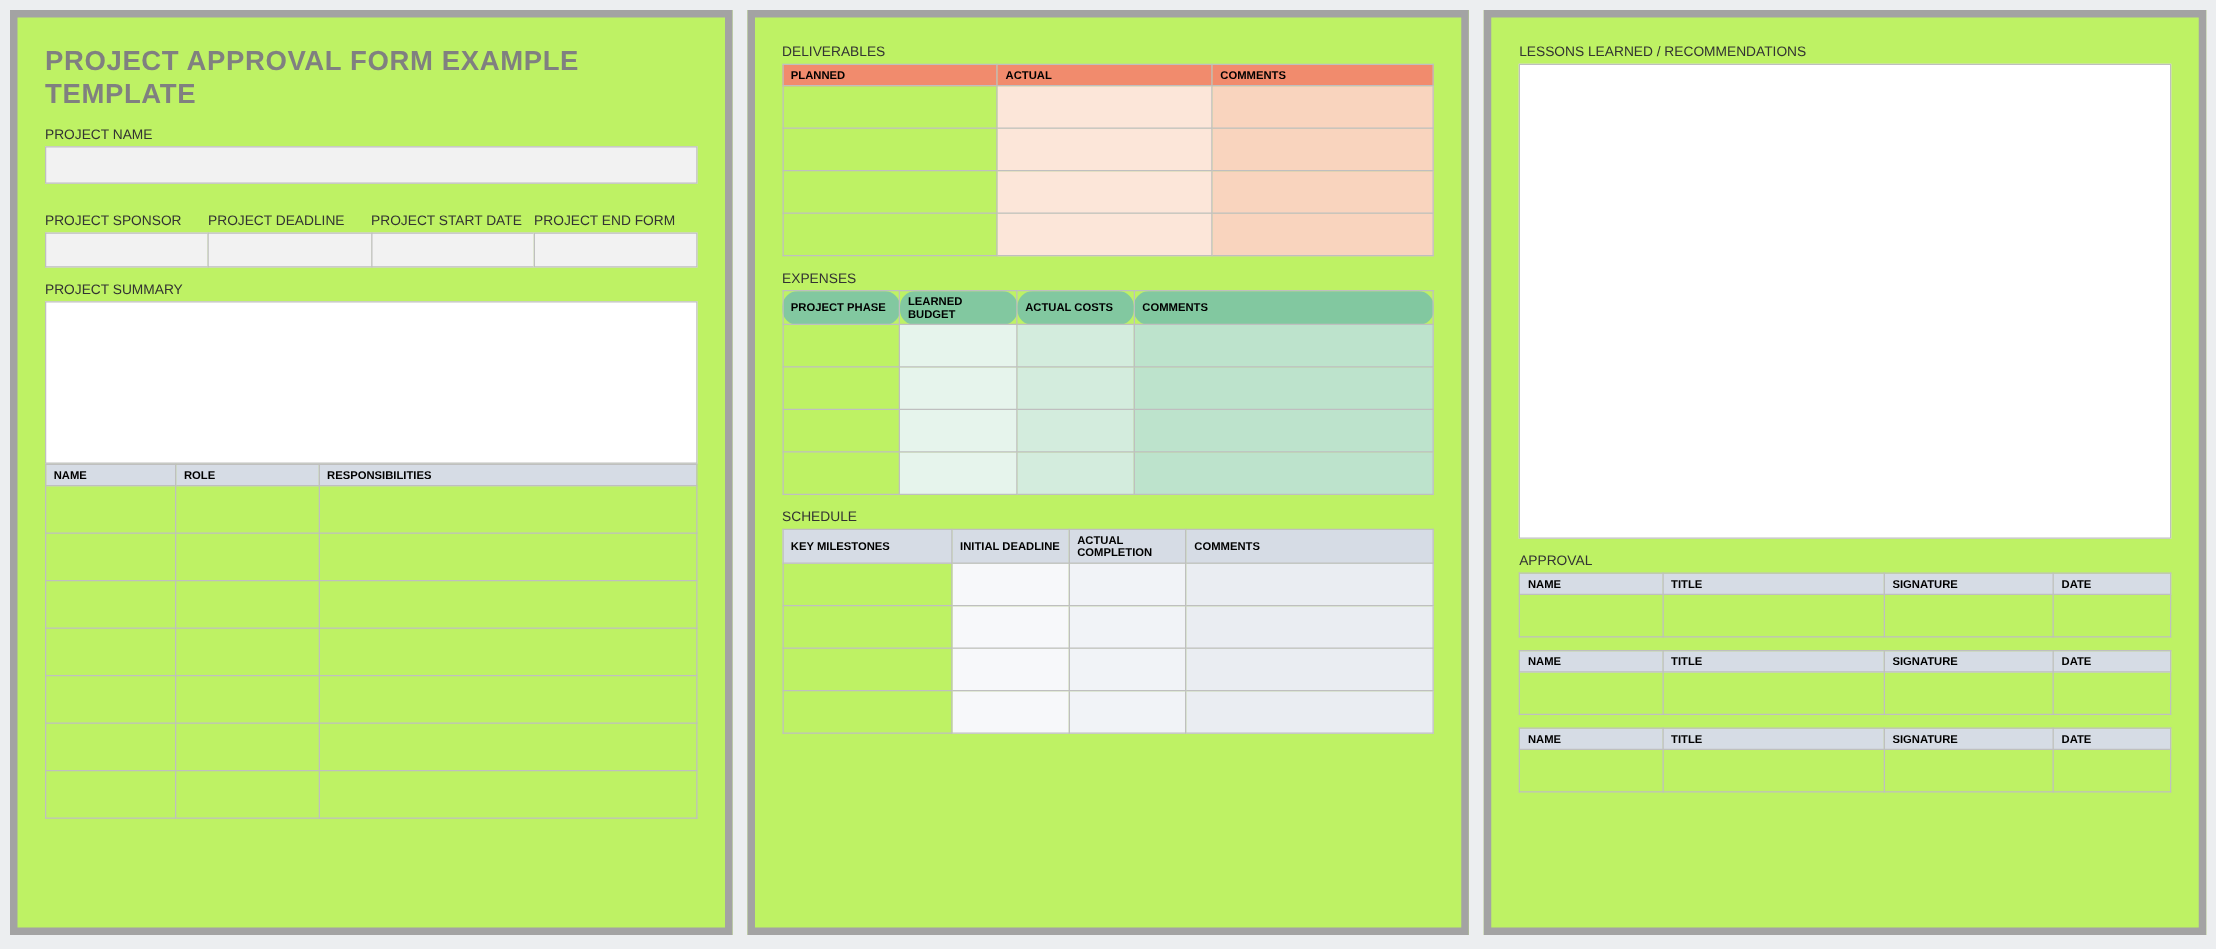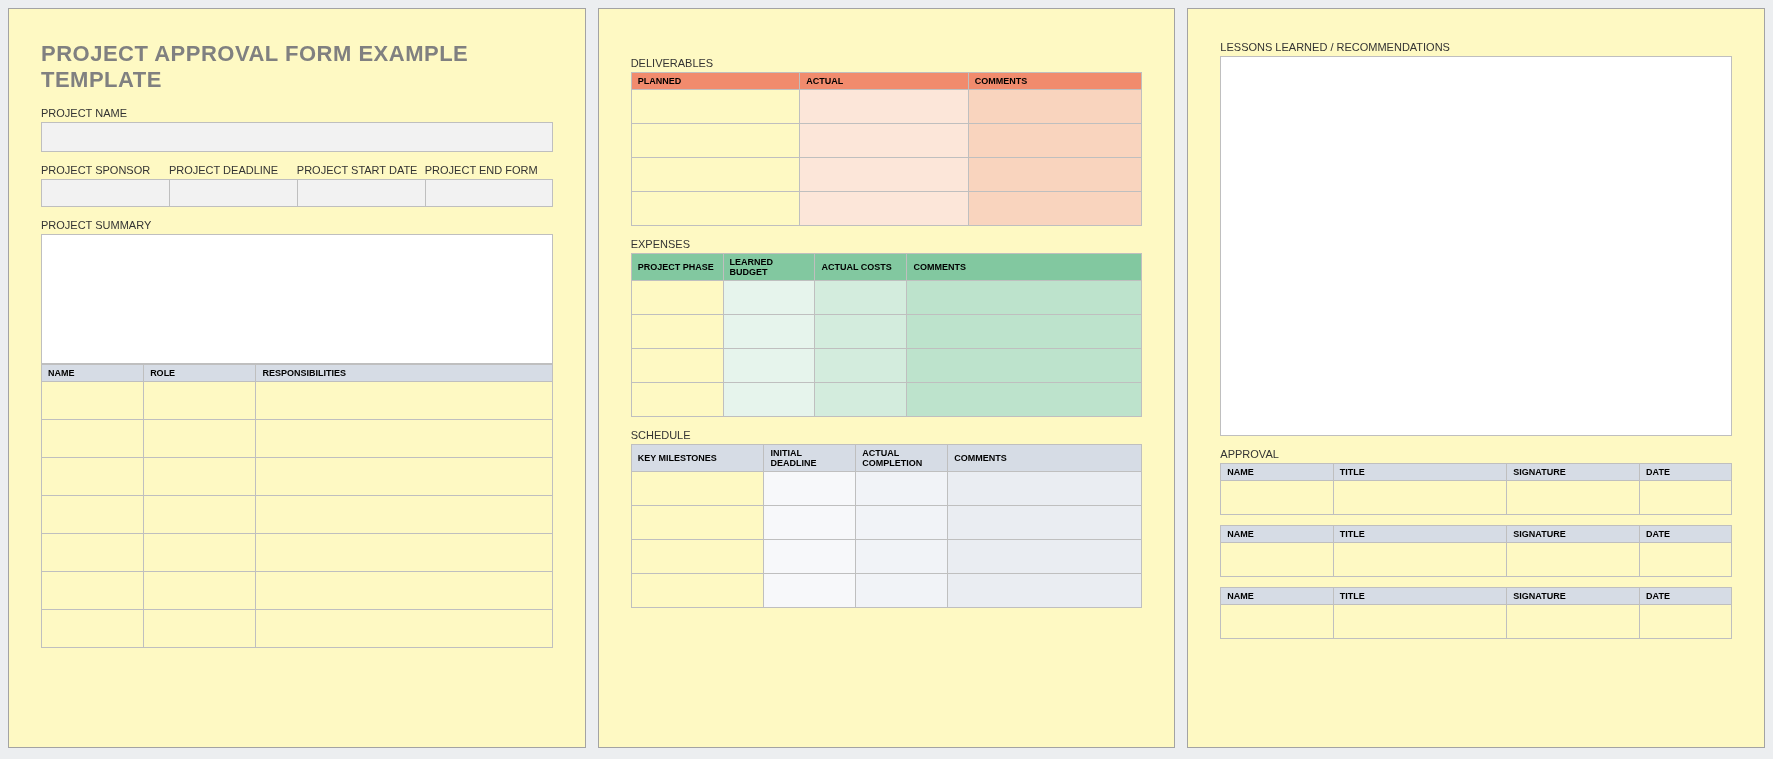--- a/index.html
+++ b/index.html
@@ -5,25 +5,25 @@
   * { box-sizing: border-box; margin: 0; padding: 0; }
   body {
     background: #eceef0;
     font-family: Arial, Helvetica, sans-serif;
     padding: 8px;
     display: flex;
     gap: 12px;
     align-items: flex-start;
   }
   .page {
-    background: #fef9c3;
-    border: 1px solid #a3a3a3;
+    background: #bef264;
+    border: 6px solid #a3a3a3;
     width: 33%;
     min-height: 740px;
-    padding: 32px;
+    padding: 22px;
     position: relative;
   }
   .main-title {
     font-family: "Century Gothic", "Segoe UI", Arial, sans-serif;
     font-size: 22px;
     font-weight: bold;
     color: #808080;
     letter-spacing: 0.5px;
     margin-bottom: 14px;
   }
@@ -36,21 +36,21 @@
   }
   .box-single {
     width: 100%;
     border: 1px solid #bfbfbf;
     background: #f2f2f2;
     height: 30px;
   }
   .box-tall { height: 130px; background: #fff; }
   .row4 {
     display: flex;
-    margin-top: 12px;
+    margin-top: 24px;
   }
   .row4 .cell4 { flex: 1; }
   .row4 .cell4 .section-label { margin-top: 0; }
   .row4 .cell4 .hbox {
     border: 1px solid #bfbfbf;
     background: #f2f2f2;
     height: 28px;
     border-right: none;
   }
   .row4 .cell4:last-child .hbox { border-right: 1px solid #bfbfbf; }
@@ -81,21 +81,21 @@
   
   .deliv th { background: #f18b6d; }
   .deliv td.col-b { background: #fce6d9; }
   .deliv td.col-c { background: #f9d4be; }
   .deliv col.c1 { width: 33%; }
   .deliv col.c2 { width: 33%; }
   .deliv col.c3 { width: 34%; }
   .deliv td { height: 34px; }
 
   
-  .exp th { background: #82c8a0; }
+  .exp th { background: #82c8a0; border-radius: 12px; }
   .exp td.col-b { background: #e6f4ec; }
   .exp td.col-c { background: #d3ecdd; }
   .exp td.col-d { background: #bde3cc; }
   .exp col.c1 { width: 18%; }
   .exp col.c2 { width: 18%; }
   .exp col.c3 { width: 18%; }
   .exp col.c4 { width: 46%; }
   .exp td { height: 34px; }
 
   
@@ -202,21 +202,21 @@
     <tr>
           <td></td>
           <td></td>
           <td></td>
         </tr>
   </tbody>
     </table>
 </div>
 
 <div class="page">
-  <div class="section-label" style="margin-top:16px">DELIVERABLES</div>
+  <div class="section-label" style="margin-top:0">DELIVERABLES</div>
   <table class="deliv">
     <colgroup>
         <col class="c1">
         <col class="c2">
         <col class="c3">
       </colgroup>
     <tbody>
         <tr>
       <th>PLANNED</th>
       <th>ACTUAL</th>

